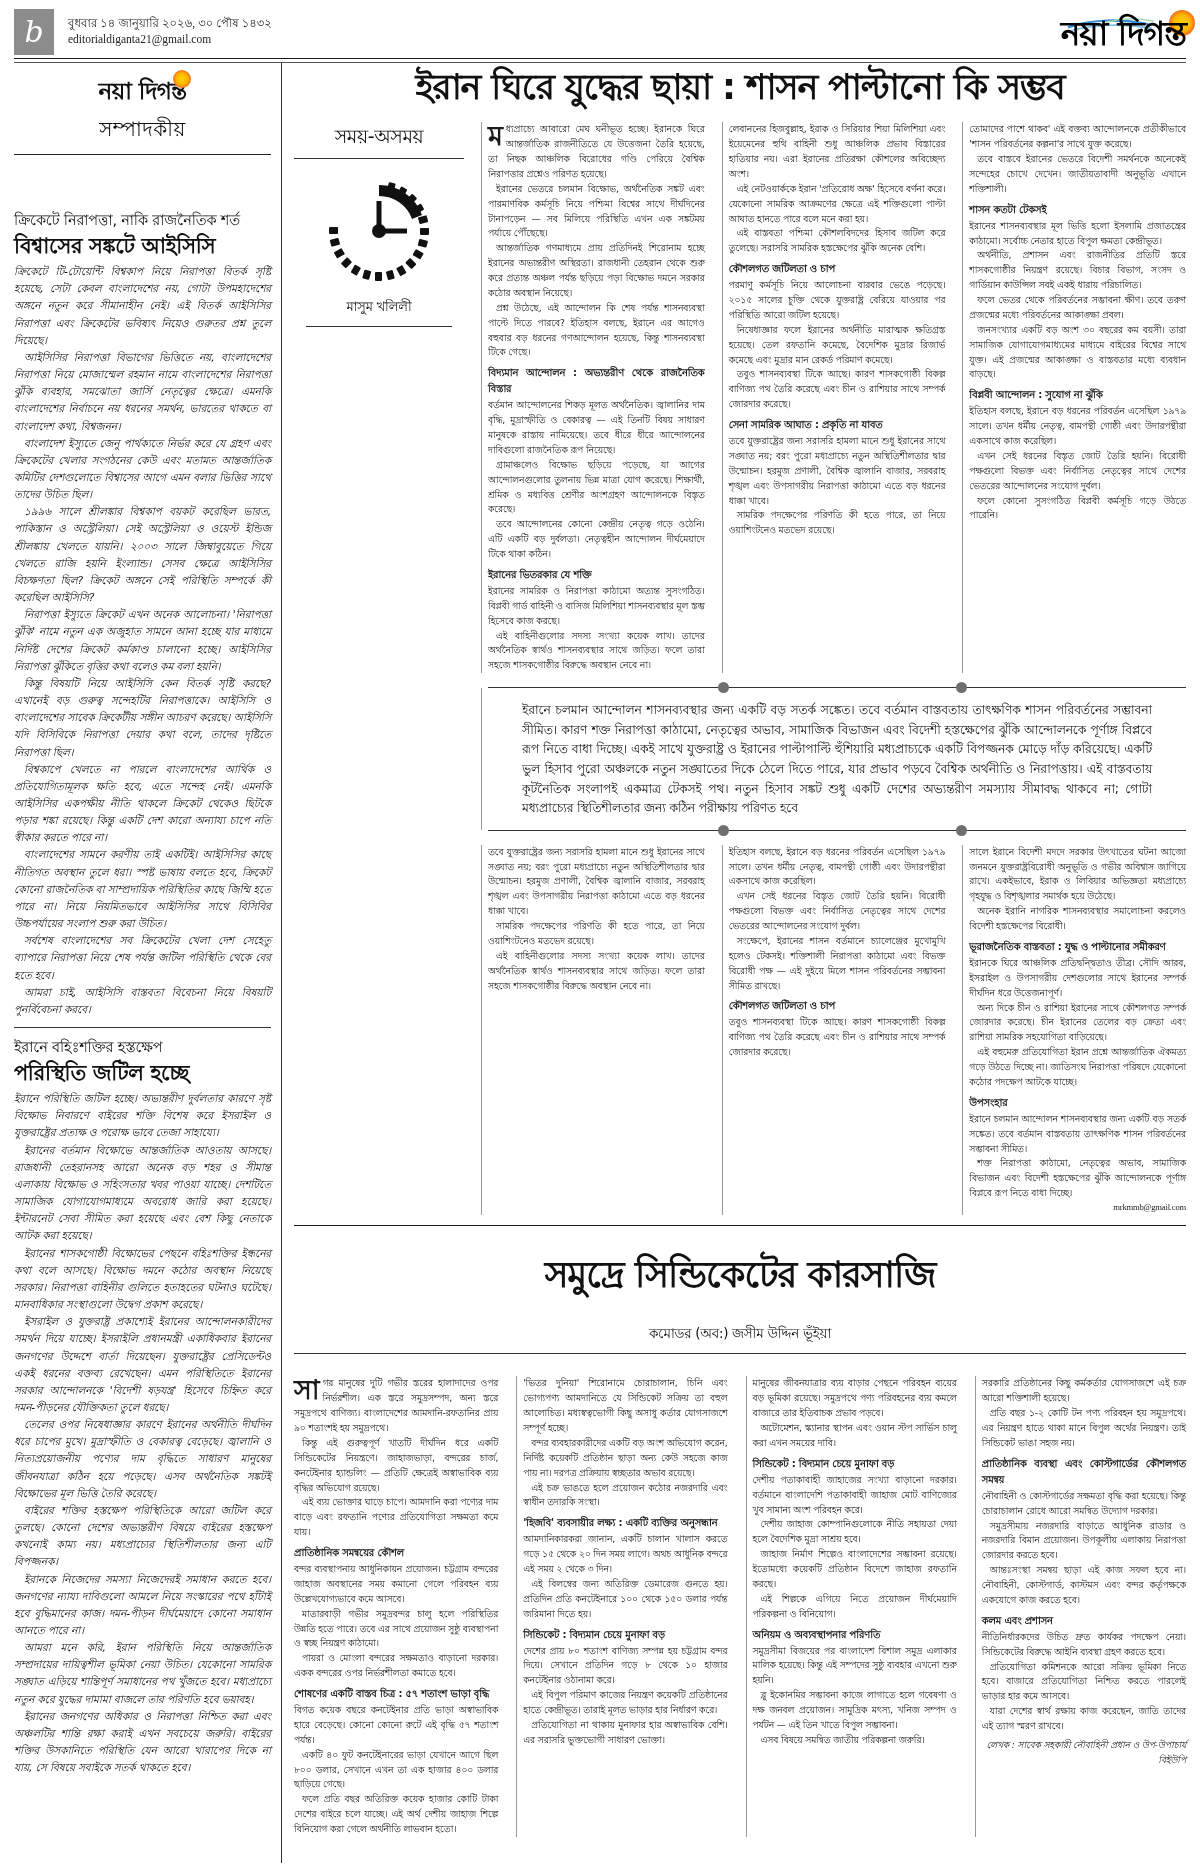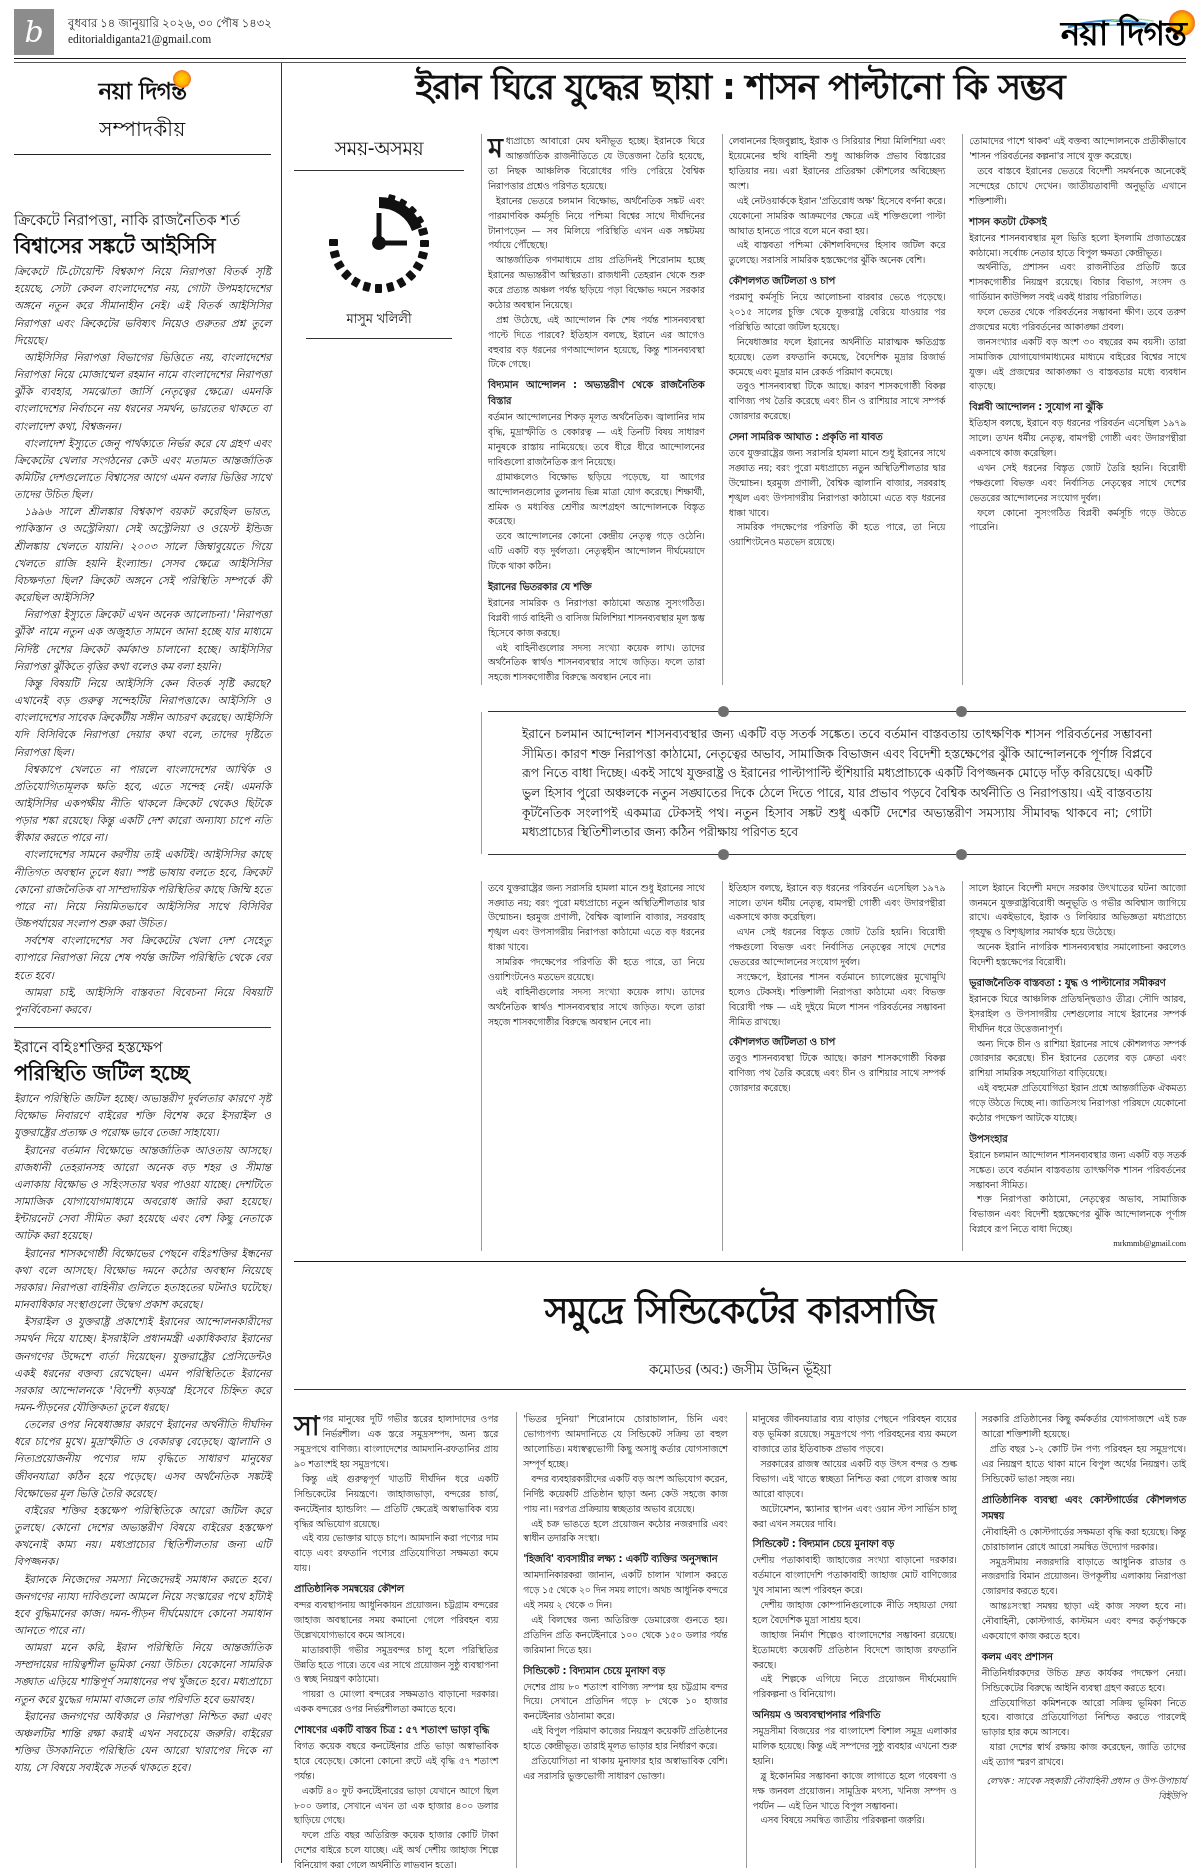--- a/index.html
+++ b/index.html
@@ -180,21 +180,21 @@
     letter-spacing: -1.2px;
     line-height: 1.18;
     padding: 4px 0 8px 0;
     margin: 0 36px;
   }
 
   .art1-grid {
     display: grid;
     grid-template-columns: 170px 1fr 1fr 1fr;
     column-gap: 13px;
-    margin-top: 18px;
+    margin-top: 6px;
     gap: 24px;
   }
   .art1-grid > div { position: relative; }
   .art1-grid > div + div::before {
     content: "";
     position: absolute;
     left: -7px; top: 0; bottom: 0;
     border-left: 1px solid #9a9a9a;
   }
 
@@ -552,21 +552,20 @@
           <p>আমদানিকারকরা জানান, একটি চালান খালাস করতে গড়ে ১৫ থেকে ২০ দিন সময় লাগে। অথচ আধুনিক বন্দরে এই সময় ২ থেকে ৩ দিন।</p>
           <p>এই বিলম্বের জন্য অতিরিক্ত ডেমারেজ গুনতে হয়। প্রতিদিন প্রতি কনটেইনারে ১০০ থেকে ১৫০ ডলার পর্যন্ত জরিমানা দিতে হয়।</p>
           <div class="subhead">সিন্ডিকেট : বিদ্যমান চেয়ে মুনাফা বড়</div>
           <p>দেশের প্রায় ৮০ শতাংশ বাণিজ্য সম্পন্ন হয় চট্টগ্রাম বন্দর দিয়ে। সেখানে প্রতিদিন গড়ে ৮ থেকে ১০ হাজার কনটেইনার ওঠানামা করে।</p>
           <p>এই বিপুল পরিমাণ কাজের নিয়ন্ত্রণ কয়েকটি প্রতিষ্ঠানের হাতে কেন্দ্রীভূত। তারাই মূলত ভাড়ার হার নির্ধারণ করে।</p>
           <p>প্রতিযোগিতা না থাকায় মুনাফার হার অস্বাভাবিক বেশি। এর সরাসরি ভুক্তভোগী সাধারণ ভোক্তা।</p>
         </div>
 
         <div class="body-txt">
           <p>মানুষের জীবনযাত্রার ব্যয় বাড়ার পেছনে পরিবহন ব্যয়ের বড় ভূমিকা রয়েছে। সমুদ্রপথে পণ্য পরিবহনের ব্যয় কমলে বাজারে তার ইতিবাচক প্রভাব পড়বে।</p>
-          <p>সরকারের রাজস্ব আয়ের একটি বড় উৎস বন্দর ও শুল্ক বিভাগ। এই খাতে স্বচ্ছতা নিশ্চিত করা গেলে রাজস্ব আয় আরো বাড়বে।</p>
           <p>অটোমেশন, স্ক্যানার স্থাপন এবং ওয়ান স্টপ সার্ভিস চালু করা এখন সময়ের দাবি।</p>
           <div class="subhead">সিন্ডিকেট : বিদ্যমান চেয়ে মুনাফা বড়</div>
           <p>দেশীয় পতাকাবাহী জাহাজের সংখ্যা বাড়ানো দরকার। বর্তমানে বাংলাদেশি পতাকাবাহী জাহাজ মোট বাণিজ্যের খুব সামান্য অংশ পরিবহন করে।</p>
           <p>দেশীয় জাহাজ কোম্পানিগুলোকে নীতি সহায়তা দেয়া হলে বৈদেশিক মুদ্রা সাশ্রয় হবে।</p>
           <p>জাহাজ নির্মাণ শিল্পেও বাংলাদেশের সম্ভাবনা রয়েছে। ইতোমধ্যে কয়েকটি প্রতিষ্ঠান বিদেশে জাহাজ রফতানি করছে।</p>
           <p>এই শিল্পকে এগিয়ে নিতে প্রয়োজন দীর্ঘমেয়াদি পরিকল্পনা ও বিনিয়োগ।</p>
           <div class="subhead">অনিয়ম ও অব্যবস্থাপনার পরিণতি</div>
           <p>সমুদ্রসীমা বিজয়ের পর বাংলাদেশ বিশাল সমুদ্র এলাকার মালিক হয়েছে। কিন্তু এই সম্পদের সুষ্ঠু ব্যবহার এখনো শুরু হয়নি।</p>
           <p>ব্লু ইকোনমির সম্ভাবনা কাজে লাগাতে হলে গবেষণা ও দক্ষ জনবল প্রয়োজন। সামুদ্রিক মৎস্য, খনিজ সম্পদ ও পর্যটন — এই তিন খাতে বিপুল সম্ভাবনা।</p>
           <p>এসব বিষয়ে সমন্বিত জাতীয় পরিকল্পনা জরুরি।</p>

